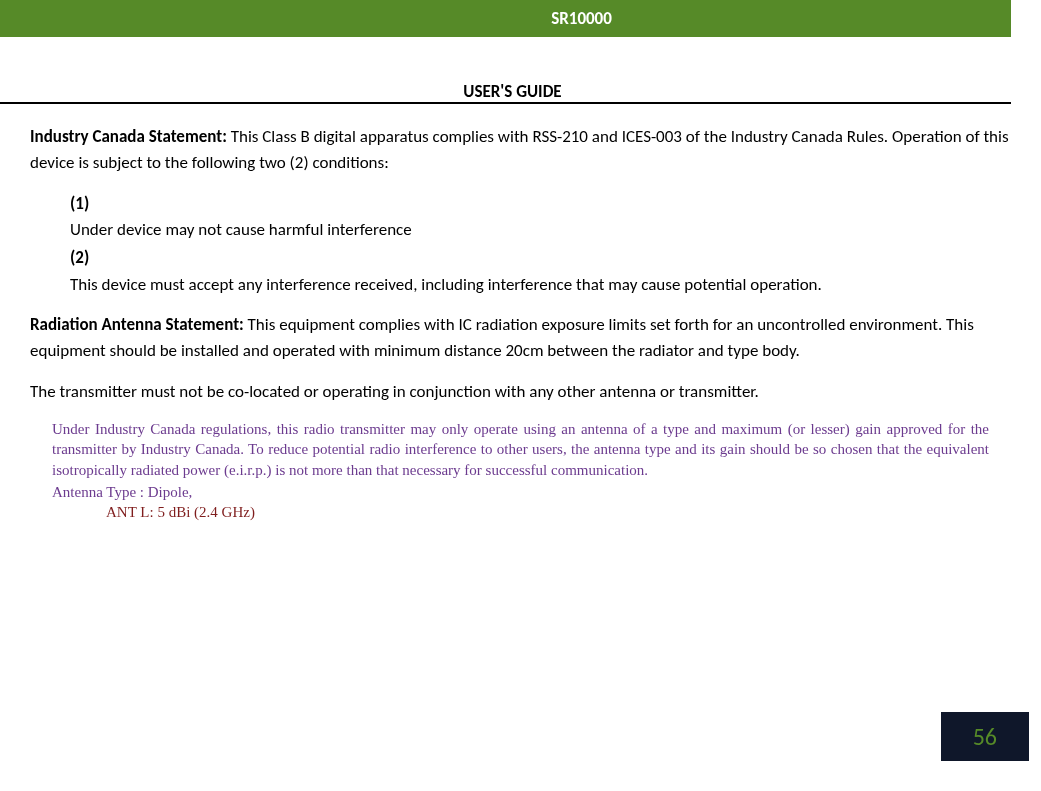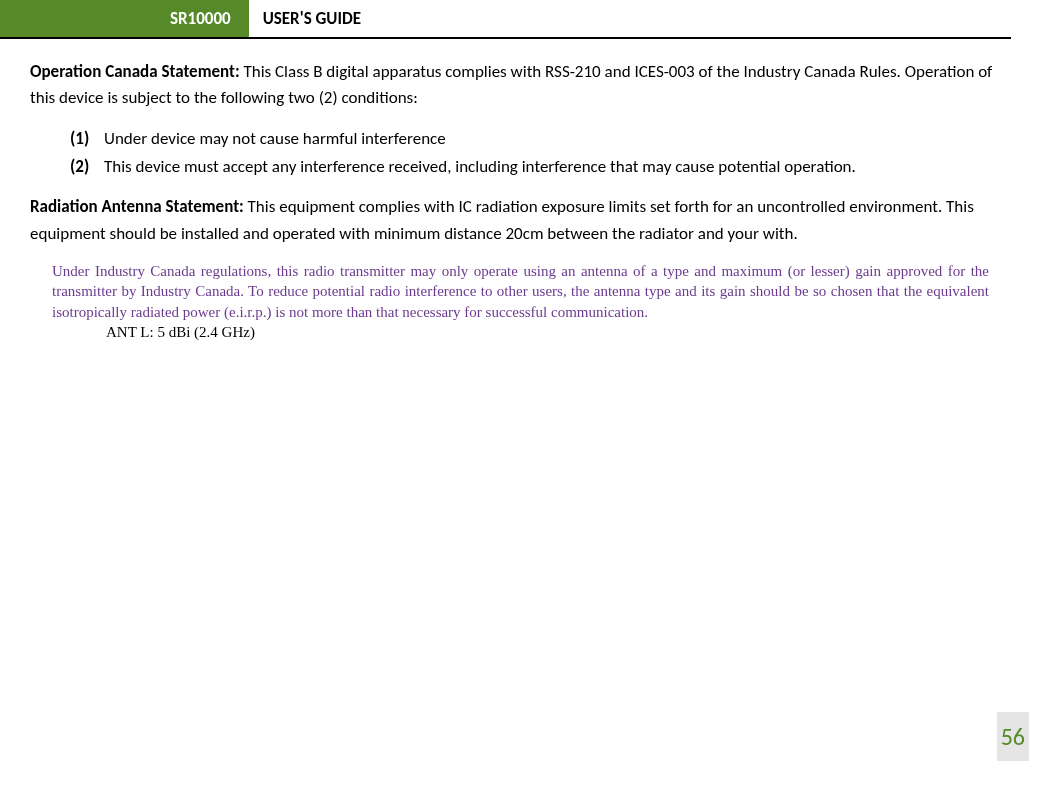--- a/index.html
+++ b/index.html
@@ -1,18 +1,19 @@
 <!DOCTYPE html>
 <html><head>
   <meta charset="utf-8">
   <style>
     * {
       margin: 0;
       padding: 0;
       box-sizing: border-box;
+      flex-direction: column;
     }
     body {
       font-family: Calibri, Arial, sans-serif;
       background: #fff;
       width: 1041px;
       height: 791px;
       position: relative;
       padding: 0;
     }
     .header {
@@ -26,23 +27,24 @@
       color: #fff;
       font-weight: bold;
       font-size: 17px;
       padding: 8px 18px 8px 170px;
       display: flex;
       align-items: center;
     }
     .header-title {
       font-weight: bold;
       font-size: 17px;
-      padding: 8px 0 8px 14px;
+      padding: 8px 0 0 14px;
       display: flex;
       align-items: center;
+      margin-top: 36px;
     }
     .content {
       padding: 0 30px 0 30px;
     }
     .para {
       font-size: 17px;
       line-height: 1.55;
       margin-bottom: 14px;
       color: #000;
     }
@@ -77,64 +79,66 @@
       text-align: justify;
     }
     .antenna-info {
       color: #6c3b8f;
       margin-top: 2px;
     }
     .antenna-gain {
       color: #6c3b8f;
     }
     .antenna-indent {
-      color: #000000;
+      color: #7f1d1d;
       padding-left: 54px;
     }
     .page-number {
       position: absolute;
       right: 12px;
       bottom: 30px;
-      background: #e5e5e5;
+      background: #0f172a;
       color: #568a28;
       font-size: 24px;
-      padding: 10px 4px;
+      padding: 10px 32px;
       font-family: Calibri, Arial, sans-serif;
     }
   </style>
 </head>
 <body>
 
 <div class="header">
   <div class="header-tab">SR10000</div>
   <div class="header-title">USER'S GUIDE</div>
 </div>
 
 <div class="content">
 
   <p class="para">
-    <span class="bold">Operation Canada Statement:</span><span> This Class B digital apparatus complies with RSS-210 and ICES-003 of the Industry Canada Rules.  Operation of this device is subject to the following two (2) conditions:</span>
+    <span class="bold">Industry Canada Statement:</span><span> This Class B digital apparatus complies with RSS-210 and ICES-003 of the Industry Canada Rules.  Operation of this device is subject to the following two (2) conditions:</span>
   </p>
 
   <div class="list">
     <div class="list-item">
       <span class="list-num">(1)</span>
       <span class="list-text">Under device may not cause harmful interference</span>
     </div>
     <div class="list-item">
       <span class="list-num">(2)</span>
       <span class="list-text">This device must accept any interference received, including interference that may cause potential operation.</span>
     </div>
   </div>
 
   <p class="para">
-    <span class="bold">Radiation Antenna Statement:</span><span> This equipment complies with IC radiation exposure limits set forth for an uncontrolled environment.  This equipment should be installed and operated with minimum distance 20cm between the radiator and your with.</span>
+    <span class="bold">Radiation Antenna Statement:</span><span> This equipment complies with IC radiation exposure limits set forth for an uncontrolled environment.  This equipment should be installed and operated with minimum distance 20cm between the radiator and type body.</span>
   </p>
 
+  <p class="para">The transmitter must not be co-located or operating in conjunction with any other antenna or transmitter.</p>
 
   <div class="boxed-section">
     <div class="regulatory-text">Under Industry Canada regulations, this radio transmitter may only operate using an antenna of a type and maximum (or lesser) gain approved for the transmitter by Industry Canada. To reduce potential radio interference to other users, the antenna type and its gain should be so chosen that the equivalent isotropically radiated power (e.i.r.p.) is not more than that necessary for successful communication.</div>
+    <div class="antenna-info">Antenna Type : Dipole,</div>
     <div class="antenna-indent">ANT L: 5 dBi (2.4 GHz)</div>
   </div>
 
 </div>
 
 <div class="page-number">56</div>
 
 </body></html>

